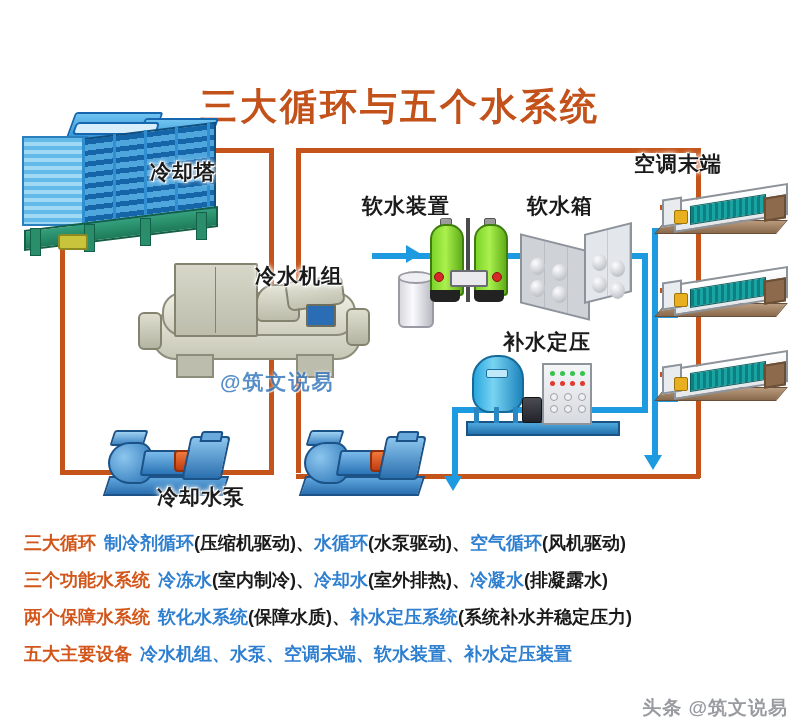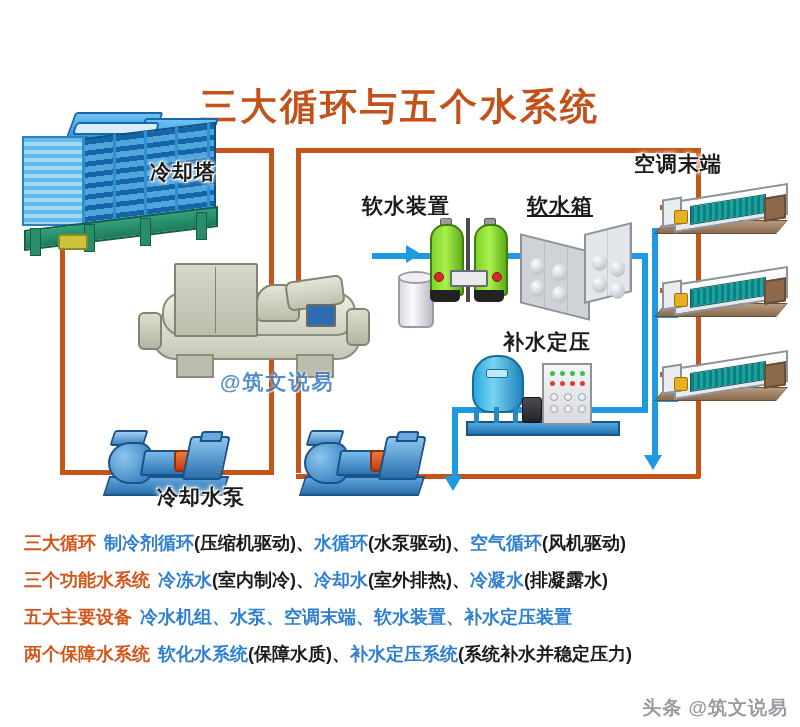--- a/index.html
+++ b/index.html
@@ -236,20 +236,21 @@
     <div class="ch-shell2"></div>
     <div class="ch-end" style="left:-8px;top:54px;"></div>
     <div class="ch-end" style="left:200px;top:50px;"></div>
     <div class="ch-panel"></div>
     <div class="ch-comp"></div>
     <div class="ch-motor"></div>
     <div class="ch-screen"></div>
     <div class="ch-foot" style="left:30px;top:96px;width:34px;height:20px;"></div>
     <div class="ch-foot" style="left:150px;top:96px;width:34px;height:20px;"></div>
   </div>
+  <div class="eq-label" style="left:255px;top:262px;">冷水机组</div>
   <div class="wm-chiller">@筑文说易</div>
 
   <div class="brine"></div>
   <div class="softener">
     <div class="sf-cap" style="left:10px;"></div>
     <div class="sf-cap" style="left:54px;"></div>
     <div class="sf-tank" style="left:0;"></div>
     <div class="sf-tank" style="left:44px;"></div>
     <div class="sf-pipe"></div>
     <div class="sf-valve"></div>
@@ -265,21 +266,21 @@
     <div class="sw-side"></div>
     <div class="sw-dimp" style="left:10px;top:30px;"></div>
     <div class="sw-dimp" style="left:32px;top:36px;"></div>
     <div class="sw-dimp" style="left:10px;top:52px;"></div>
     <div class="sw-dimp" style="left:32px;top:58px;"></div>
     <div class="sw-dimp" style="left:72px;top:26px;"></div>
     <div class="sw-dimp" style="left:90px;top:32px;"></div>
     <div class="sw-dimp" style="left:72px;top:48px;"></div>
     <div class="sw-dimp" style="left:90px;top:54px;"></div>
   </div>
-  <div class="eq-label" style="left:527px;top:192px;text-decoration:underline;">软水箱</div>
+  <div class="eq-label" style="left:527px;top:192px;">软水箱</div>
 
   <div class="press">
     <div class="pr-base"></div>
     <div class="pr-tank"></div>
     <div class="pr-legs">
       <i style="left:0"></i>
         <i style="left:20px"></i>
         <i style="left:39px"></i>
     </div>
     <div class="pr-pump" style="left:56px;"></div>
@@ -344,18 +345,18 @@
     <div class="pm-flange"></div>
     <div class="pm-vol"></div>
     <div class="pm-body"></div>
     <div class="pm-coupl"></div>
     <div class="pm-motor"></div>
   </div>
 
   <div class="legend" id="legend">
       <div class="leg-row"><span class="leg-head">三大循环</span><span class="leg-key">制冷剂循环</span><span class="leg-plain">(压缩机驱动)</span><span class="leg-plain">、</span><span class="leg-key">水循环</span><span class="leg-plain">(水泵驱动)</span><span class="leg-plain">、</span><span class="leg-key">空气循环</span><span class="leg-plain">(风机驱动)</span></div>
       <div class="leg-row"><span class="leg-head">三个功能水系统</span><span class="leg-key">冷冻水</span><span class="leg-plain">(室内制冷)</span><span class="leg-plain">、</span><span class="leg-key">冷却水</span><span class="leg-plain">(室外排热)</span><span class="leg-plain">、</span><span class="leg-key">冷凝水</span><span class="leg-plain">(排凝露水)</span></div>
+      <div class="leg-row"><span class="leg-head">两个保障水系统</span><span class="leg-key">软化水系统</span><span class="leg-plain">(保障水质)</span><span class="leg-plain">、</span><span class="leg-key">补水定压系统</span><span class="leg-plain">(系统补水并稳定压力)</span></div>
       <div class="leg-row"><span class="leg-head">五大主要设备</span><span class="leg-key">冷水机组、水泵、空调末端、软水装置、补水定压装置</span></div>
-      <div class="leg-row"><span class="leg-head">两个保障水系统</span><span class="leg-key">软化水系统</span><span class="leg-plain">(保障水质)</span><span class="leg-plain">、</span><span class="leg-key">补水定压系统</span><span class="leg-plain">(系统补水并稳定压力)</span></div>
     </div>
 
   <div class="wm-foot">头条 @筑文说易</div>
 </div>
 
 </body></html>

